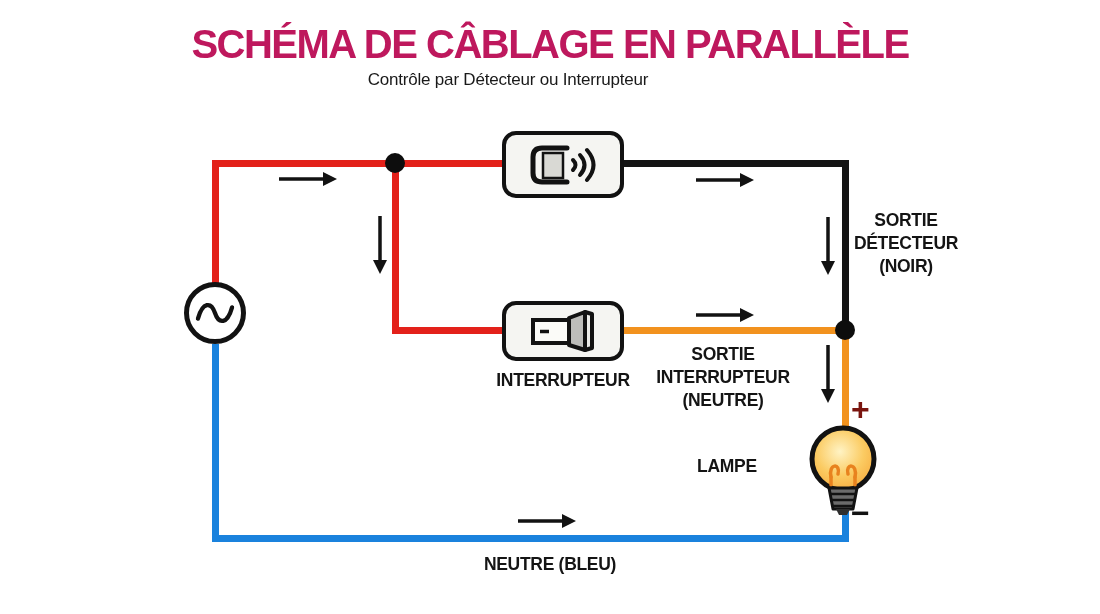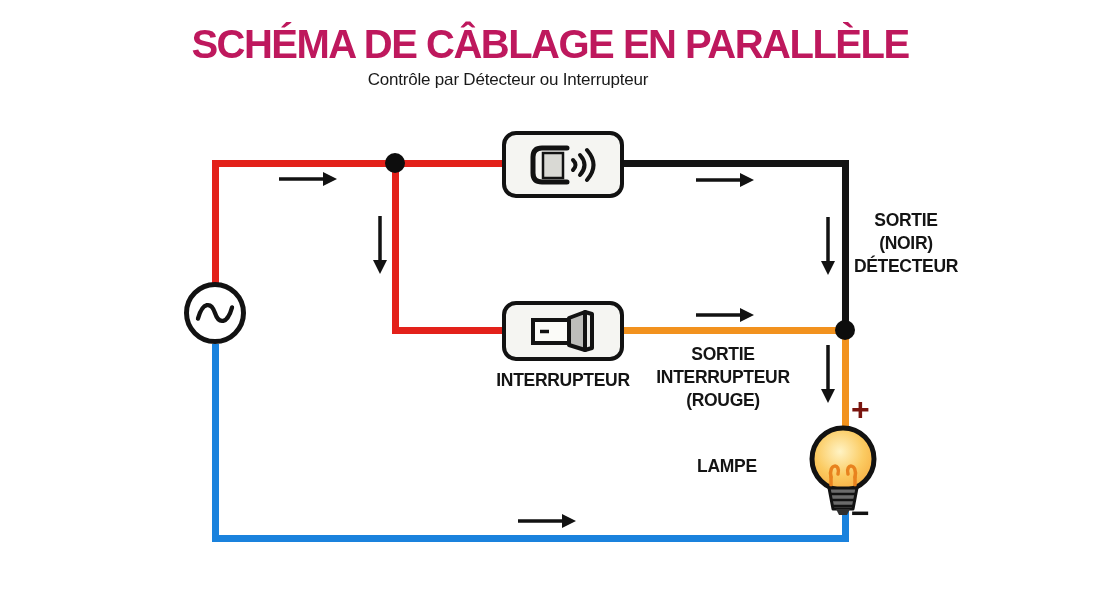--- a/index.html
+++ b/index.html
@@ -104,30 +104,31 @@
         <polygon points="42,9 58,3 58,41 42,36" fill="#bdbdba" stroke="#121212" stroke-width="4" stroke-linejoin="round"></polygon>
         <polygon points="58,3 65,5 65,39 58,41" fill="#ebebe8" stroke="#121212" stroke-width="4" stroke-linejoin="round"></polygon>
       </svg>
     </span>
   </div>
   <div class="lbl center" style="left:478px;top:369px;width:170px;">INTERRUPTEUR</div>
 
 
   <div class="lbl center" style="left:831px;top:209px;width:150px;">
     <div>SORTIE</div>
+    <div>DÉTECTEUR</div>
     <div>(NOIR)</div>
-    <div>DÉTECTEUR</div>
   </div>
 
   <div class="lbl center" style="left:633px;top:343px;width:180px;">
     <div>SORTIE</div>
     <div>INTERRUPTEUR</div>
-    <div>(ROUGE)</div>
+    <div>(NEUTRE)</div>
   </div>
 
+  <div class="lbl center" style="left:450px;top:553px;width:200px;">NEUTRE (BLEU)</div>
 
   <div class="lbl" style="left:697px;top:455px;width:100px;text-align:left;">LAMPE</div>
   <div class="sign plus" style="left:851px;top:394px;">+</div>
   <div class="sign minus" style="left:851px;top:498px;">−</div>
 
   <div class="abs" style="left:806px;top:421px;z-index:5;">
     <svg width="76" height="98" viewBox="0 0 76 98">
       <defs>
         <radialGradient id="bulbGrad" cx="45%" cy="38%" r="70%">
           <stop offset="0%" stop-color="#fff3c4"></stop>

